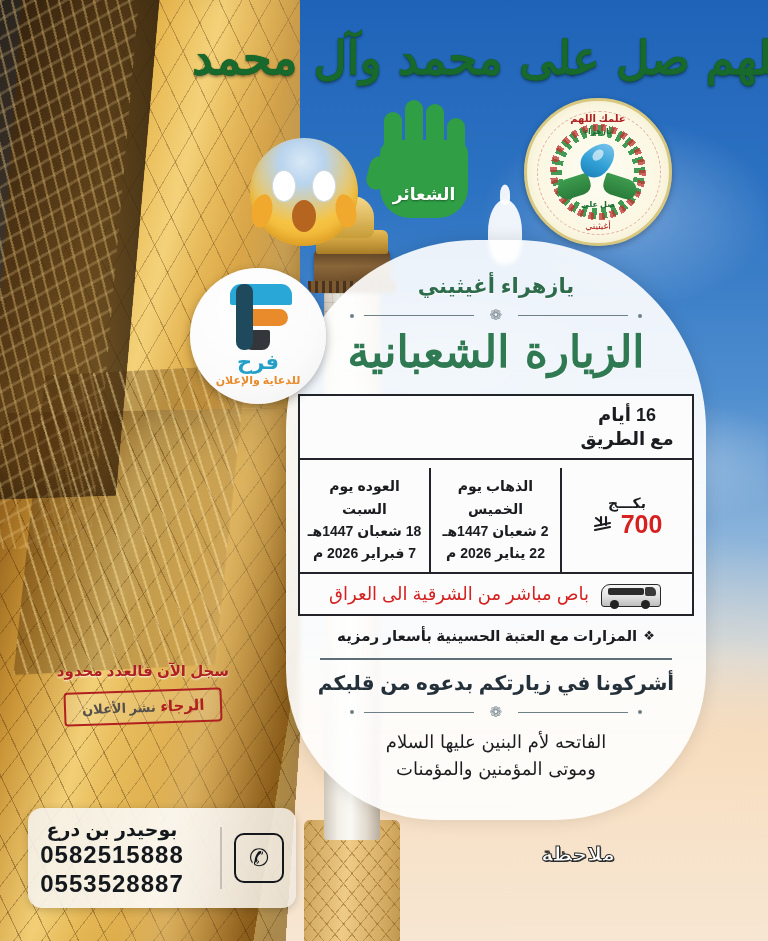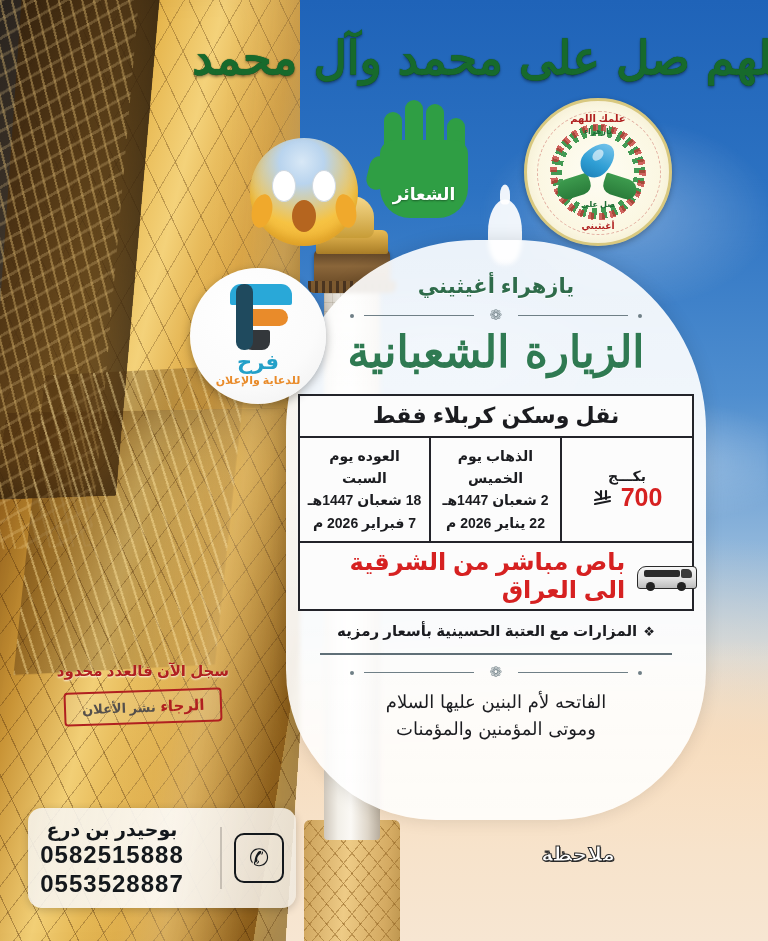--- a/index.html
+++ b/index.html
@@ -184,25 +184,25 @@
   .trow+.trow{border-top:2px solid #23242a;}
   .cell{padding:7px 6px;display:flex;flex-direction:column;justify-content:center;align-items:center;text-align:center;}
   .cell+.cell{border-right:2px solid #23242a;}
   .c-duration{width:118px;font-size:18px;font-weight:bold;color:#1b1c20;line-height:1.35;}
   .c-service{flex:1;font-size:22px;font-weight:bold;color:#1b1c20;}
   .c-price{width:118px;text-align:center;}
   .price-label{font-size:14px;font-weight:bold;color:#1b1c20;letter-spacing:2px;margin-bottom:1px;}
   .price-row{display:flex;align-items:center;justify-content:center;gap:5px;}
   .price-num{font-size:25px;font-weight:bold;color:#d62121;line-height:1;}
   .riyal{font-size:26px;color:#1b1c20;font-weight:bold;line-height:1;}
-  .c-date{flex:1;font-size:14px;font-weight:bold;color:#1b1c20;line-height:1.6;}
+  .c-date{flex:1;font-size:14px;font-weight:bold;color:#1b1c20;line-height:1.6;margin-top:8px;}
   .bus-row{
     display:flex;align-items:center;justify-content:center;gap:12px;padding:5px 6px;
   }
-  .bus-text{font-size:24px;font-weight:bold;color:#d62121;}
+  .bus-text{font-size:18px;font-weight:normal;color:#d62121;}
   .bus-ico{width:62px;height:30px;position:relative;}
   .bus-body{
     position:absolute;left:0;top:5px;width:58px;height:21px;
     background:linear-gradient(180deg,#f6f6f6 0%,#e2e2e2 55%,#bdbdbd 100%);
     border:1.5px solid #2a2a2a;border-radius:9px 4px 3px 3px;
   }
   .bus-win{position:absolute;left:7px;top:9px;width:36px;height:7px;background:#2b2b2b;border-radius:2px;}
   .bus-front{position:absolute;left:44px;top:8px;width:11px;height:9px;background:#3a3a3a;border-radius:2px 5px 2px 2px;}
   .bus-w1,.bus-w2{position:absolute;bottom:0;width:9px;height:9px;background:#222;border-radius:50%;}
   .bus-w1{left:9px;} .bus-w2{left:40px;}
@@ -281,21 +281,21 @@
   .seal-top{
     position:absolute;left:0;top:12px;width:142px;text-align:center;
     font-size:10px;font-weight:bold;color:#b02020;white-space:nowrap;
   }
   .seal-sub{
     position:absolute;left:0;top:26px;width:142px;text-align:center;
     font-size:8px;font-weight:bold;color:#1e6c34;
   }
   .seal-bot{
     position:absolute;left:0;bottom:12px;width:142px;text-align:center;
-    font-size:9px;font-weight:bold;color:#b02020;white-space:nowrap;
+    font-size:9px;font-weight:normal;color:#b02020;white-space:nowrap;
   }
   .seal-bot2{
     position:absolute;left:0;bottom:34px;width:142px;text-align:center;
     font-size:8px;font-weight:bold;color:#1e6c34;
   }
   .wreath{
     position:absolute;left:22px;top:22px;width:98px;height:98px;border-radius:50%;
     background:
       repeating-conic-gradient(from 0deg,#2f8f44 0deg 7deg, rgba(0,0,0,0) 7deg 14deg);
     -webkit-mask:radial-gradient(circle, transparent 0 36px, #000 36px 47px, transparent 47px);
@@ -438,21 +438,24 @@
       <span class="orn">❁</span>
       <span class="line r"></span>
       <span class="dot r"></span>
     </div>
 
     <div class="maintitle">الزيارة الشعبانية</div>
 
     <div class="table">
 
       <div class="trow">
-        <div class="cell c-service">نقل وسكن كربلاء فقط</div>
+        <div class="cell c-duration">
+          <span>16 أيام</span>
+          <span>مع الطريق</span>
+        </div>
       </div>
 
       <div class="trow">
         <div class="cell c-price">
           <span class="price-label">بكـــج</span>
           <span class="price-row">
             <span class="price-num">700</span>
             <svg class="riyal" width="24" height="24" viewBox="0 0 24 24" aria-hidden="true">
               <g fill="none" stroke="#1b1c20" stroke-width="2.1" stroke-linecap="round">
                 <path d="M4 6 L9 10"></path>
@@ -490,20 +493,21 @@
       </div>
     </div>
 
     <div class="bullet">
       <span class="dia">❖</span>
       <span>المزارات مع العتبة الحسينية بأسعار رمزيه</span>
     </div>
 
     <div class="invite-hr"></div>
 
+    <div class="invite">أشركونا في زيارتكم بدعوه من قلبكم</div>
 
     <div class="divider invite-div">
       <span class="dot l"></span>
       <span class="line l"></span>
       <span class="orn">❁</span>
       <span class="line r"></span>
       <span class="dot r"></span>
     </div>
 
     <div class="fatiha">

